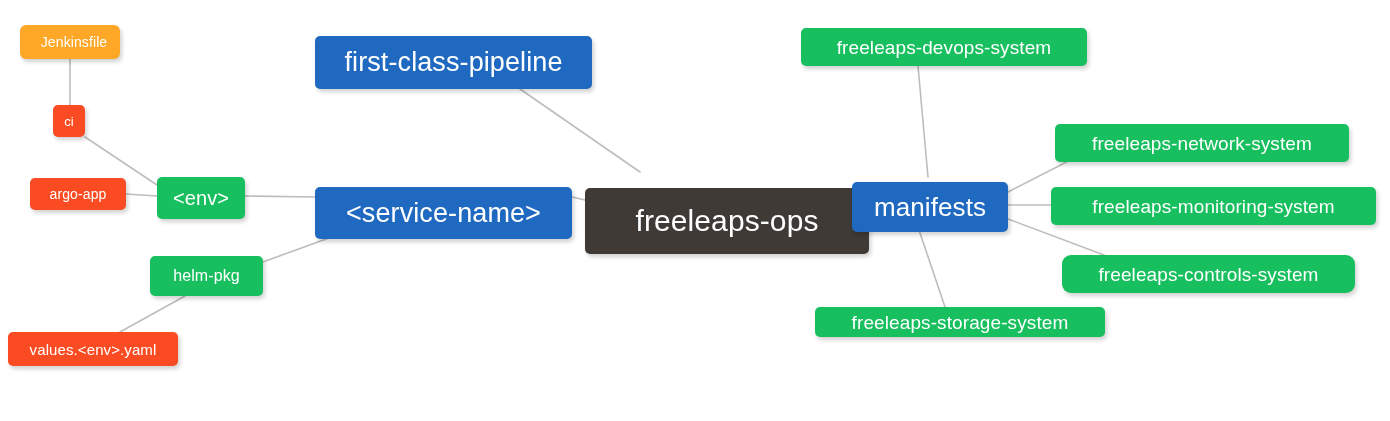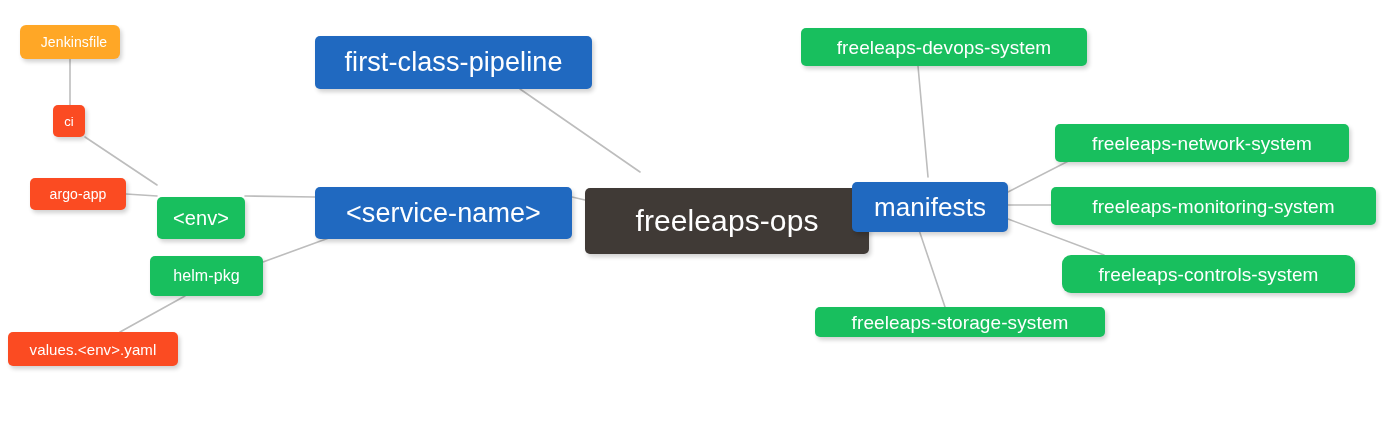--- a/index.html
+++ b/index.html
@@ -71,21 +71,21 @@
   <div id="node-layer">
       <div class="node n-orange" style="left: 20px; top: 25px; width: 100px; height: 34px; font-size: 14px; background: rgb(255, 167, 38); border-radius: 6px; padding-left: 8px;">
         <span>Jenkinsfile</span>
       </div>
       <div class="node n-red" style="left: 53px; top: 105px; width: 32px; height: 32px; font-size: 13px; background: rgb(251, 75, 34); border-radius: 5px;">
         <span>ci</span>
       </div>
       <div class="node n-red" style="left: 30px; top: 178px; width: 96px; height: 32px; font-size: 14px; background: rgb(251, 75, 34); border-radius: 5px; justify-content: center;">
         <span>argo-app</span>
       </div>
-      <div class="node n-green" style="left: 157px; top: 177px; width: 88px; height: 42px; font-size: 20px; background: rgb(24, 191, 94); border-radius: 5px; margin-top: 20px;">
+      <div class="node n-green" style="left: 157px; top: 177px; width: 88px; height: 42px; font-size: 20px; background: rgb(24, 191, 94); border-radius: 5px;">
         <span>&lt;env&gt;</span>
       </div>
       <div class="node n-green" style="left: 150px; top: 256px; width: 113px; height: 40px; font-size: 16px; background: rgb(24, 191, 94); border-radius: 5px;">
         <span>helm-pkg</span>
       </div>
       <div class="node n-red" style="left: 8px; top: 332px; width: 170px; height: 34px; font-size: 15px; background: rgb(251, 75, 34); border-radius: 5px;">
         <span>values.&lt;env&gt;.yaml</span>
       </div>
       <div class="node n-blue" style="left: 315px; top: 36px; width: 277px; height: 53px; font-size: 27px; background: rgb(32, 105, 192); border-radius: 5px;">
         <span>first-class-pipeline</span>

